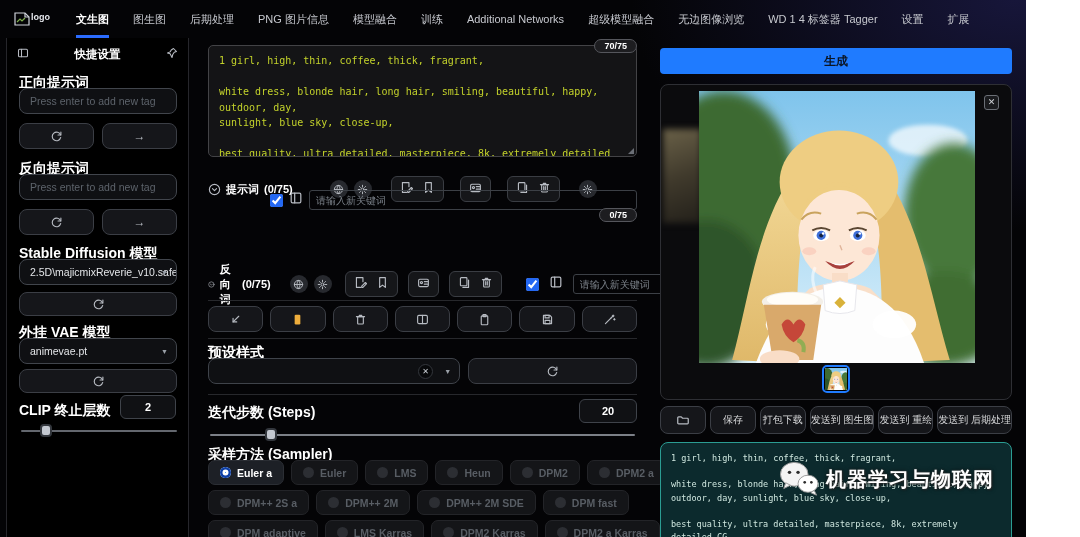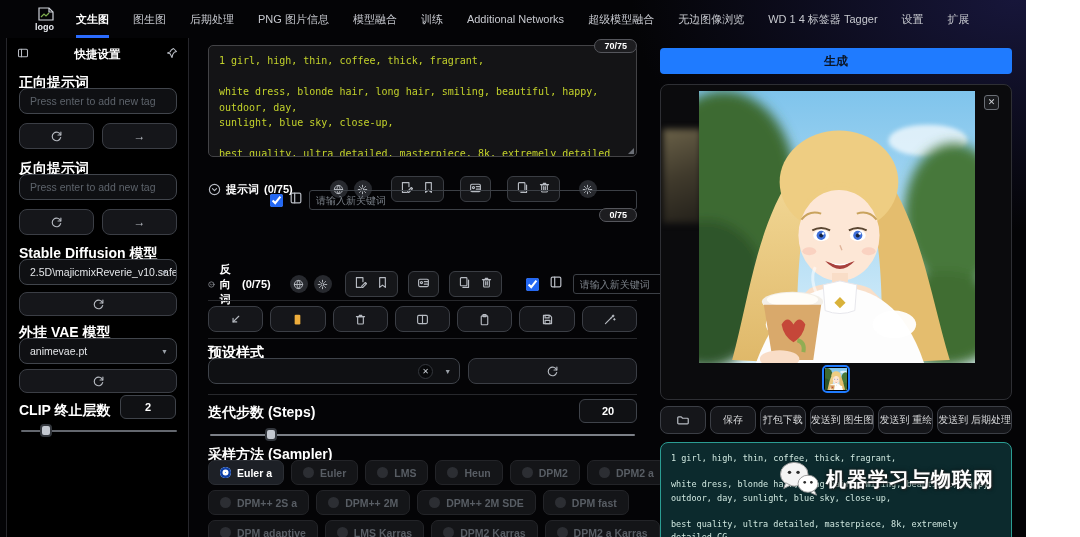--- a/index.html
+++ b/index.html
@@ -4,21 +4,21 @@
 <style>
   * { margin:0; padding:0; box-sizing:border-box; }
   html,body { width:1080px; height:537px; background:#fff; overflow:hidden;
     font-family:"Liberation Sans","DejaVu Sans",sans-serif; }
   body { position:relative; }
   .app { position:absolute; left:0; top:0; width:1026px; height:537px; overflow:hidden;
     background: radial-gradient(700px 420px at 99% 0%, #17163a 0%, rgba(5,5,8,0) 55%), #040406; }
 
   
   .navbar { position:absolute; left:0; top:0; width:100%; height:38px; display:flex; align-items:center; }
-  .logo { width:40px; margin-left:14px; display:flex; flex-direction:column; align-items:flex-end; gap:1px; }
+  .logo { width:40px; margin-left:14px; display:flex; flex-direction:row; align-items:flex-start; gap:1px; }
   .logo-text { color:#e7e9ee; font-size:9px; font-weight:bold; }
   .tabs { display:flex; align-items:center; gap:24px; margin-left:22px; height:100%; }
   .tab { color:#c7c9cf; font-size:11px; height:100%; display:flex; align-items:center;
     border-bottom:3px solid transparent; padding-top:3px; white-space:nowrap; cursor:pointer; }
   .tab.active { color:#fff; font-weight:bold; border-bottom-color:#2b6cff; }
 
   
   .sidebar { position:absolute; left:6px; top:38px; width:183px; height:499px; background:#000;
     border-left:1px solid #26262b; border-right:1px solid #26262b; }
   .sb-head { position:absolute; left:0; top:7px; width:100%; height:18px; display:flex; align-items:center; }

